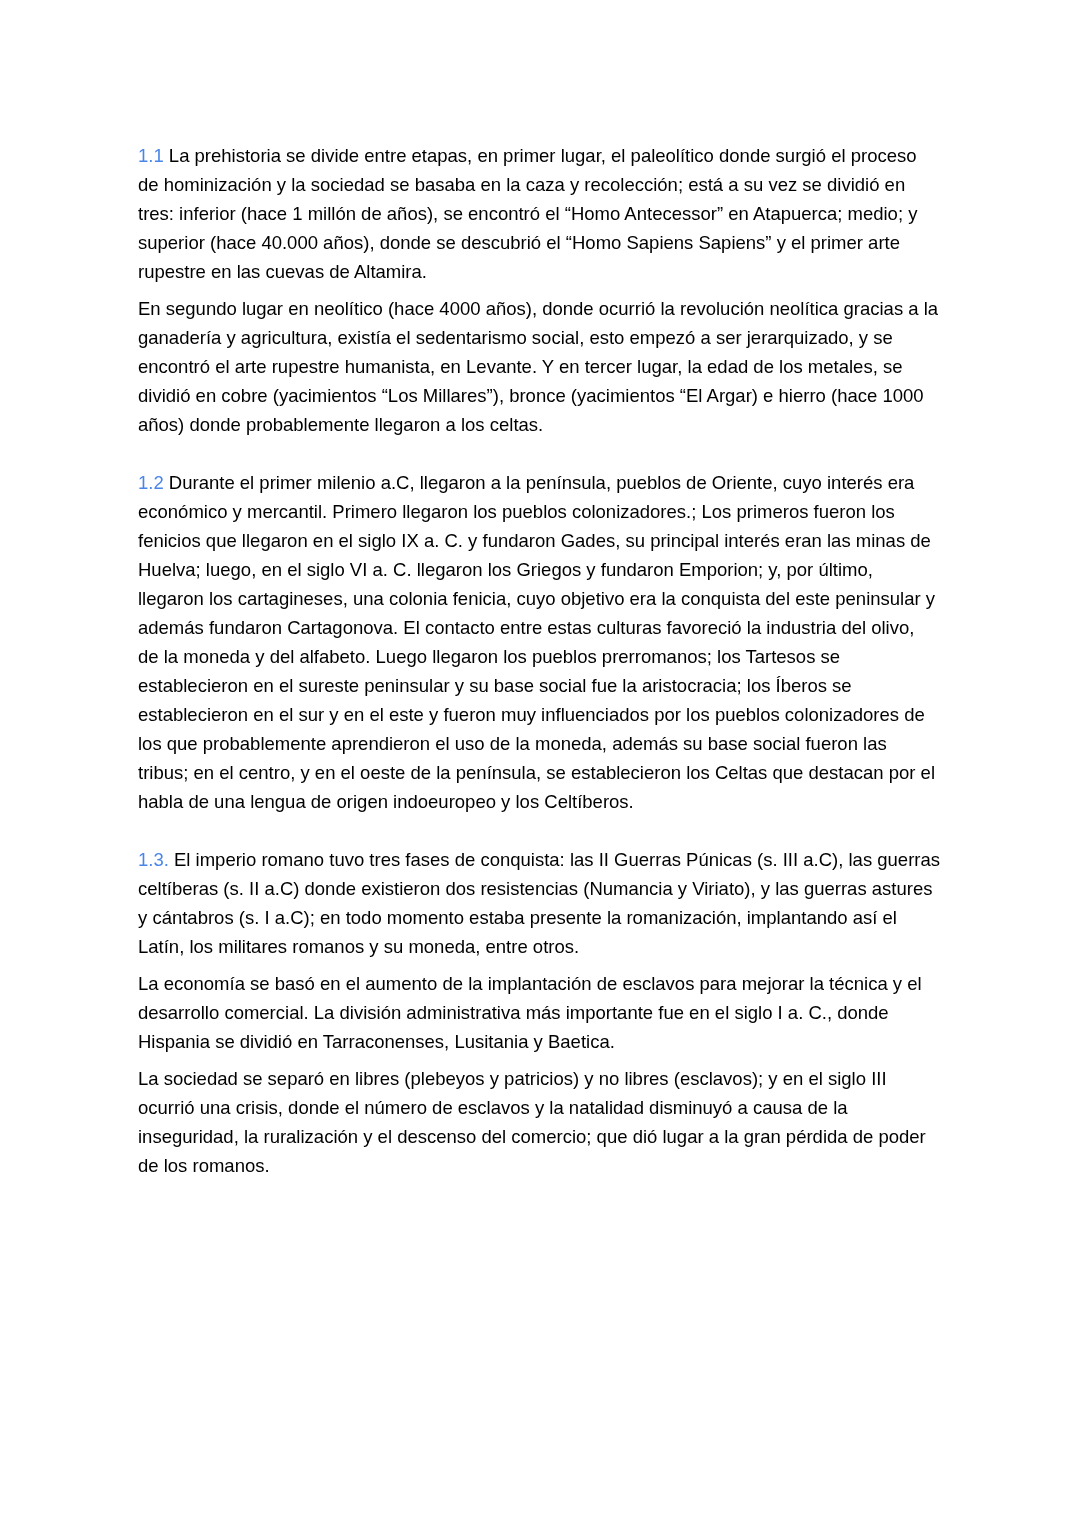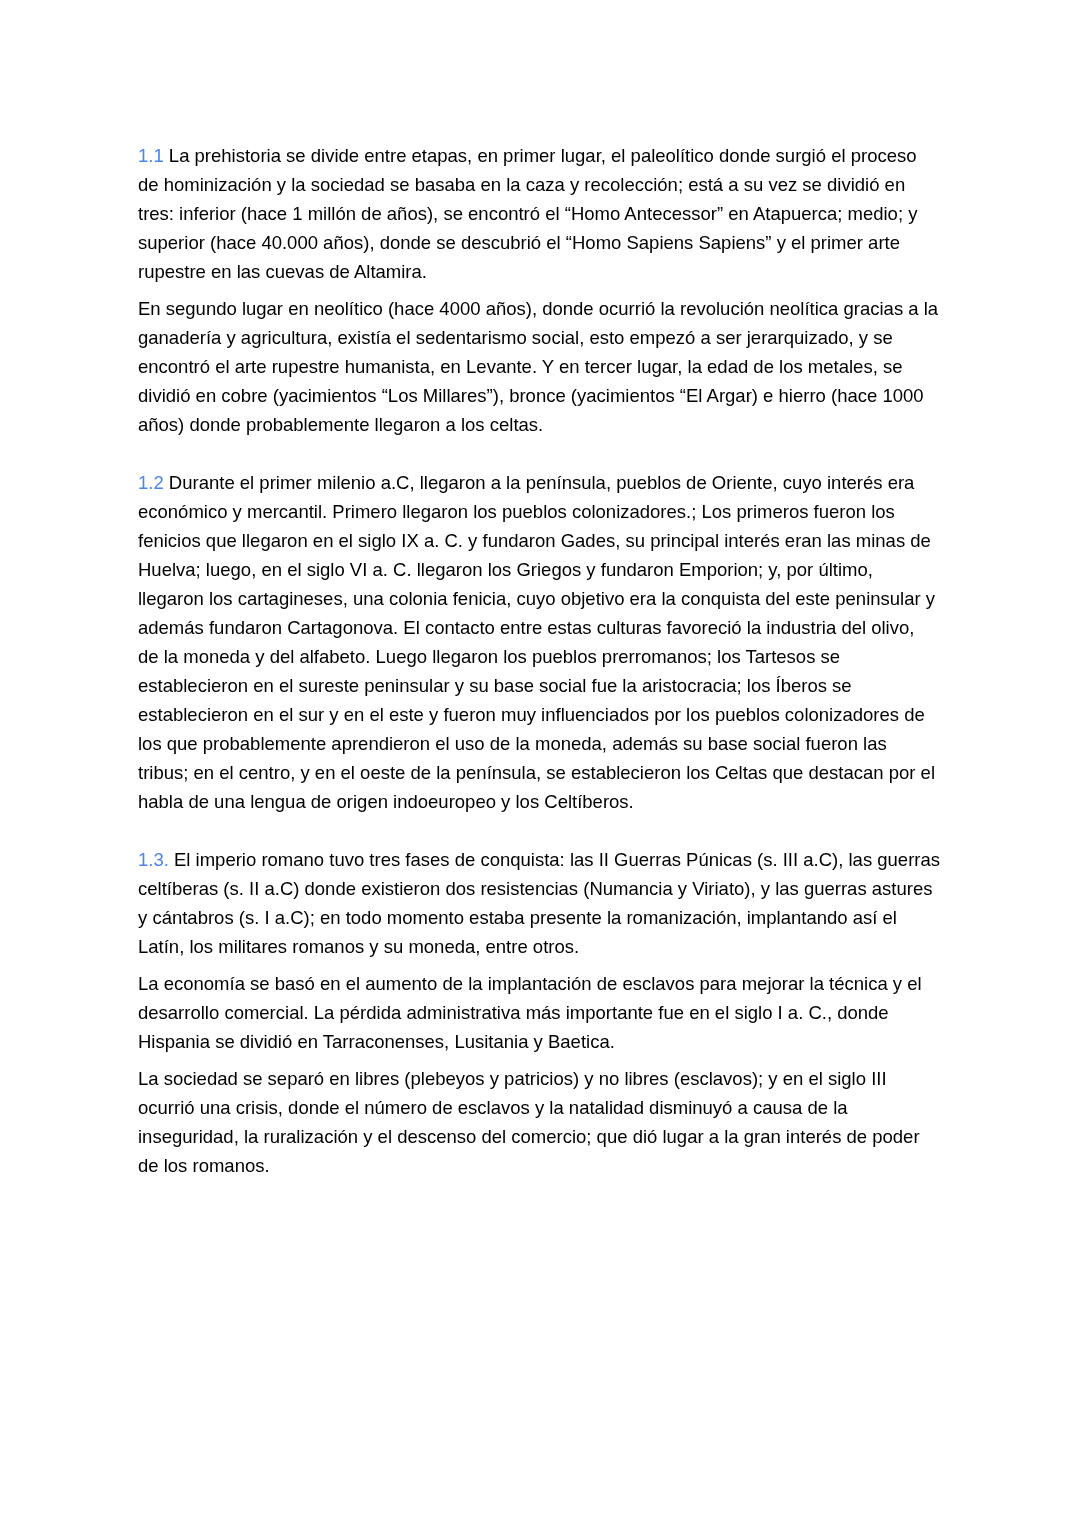--- a/index.html
+++ b/index.html
@@ -40,17 +40,17 @@
     <p><span class="sec-num">1.1</span> <span>La prehistoria se divide entre etapas, en primer lugar, el paleolítico donde surgió el proceso de hominización y la sociedad se basaba en la caza y recolección; está a su vez se dividió en tres: inferior (hace 1 millón de años), se encontró el “Homo Antecessor” en Atapuerca; medio; y superior (hace 40.000 años), donde se descubrió el “Homo Sapiens Sapiens” y el primer arte rupestre en las cuevas de Altamira.</span></p>
     <p>En segundo lugar en neolítico (hace 4000 años), donde ocurrió la revolución neolítica gracias a la ganadería y agricultura, existía el sedentarismo social, esto empezó a ser jerarquizado, y se encontró el arte rupestre humanista, en Levante. Y en tercer lugar, la edad de los metales, se dividió en cobre (yacimientos “Los Millares”), bronce (yacimientos “El Argar) e hierro (hace 1000 años) donde probablemente llegaron a los celtas.</p>
   </section>
 
   <section class="doc-section">
     <p><span class="sec-num">1.2</span> <span>Durante el primer milenio a.C, llegaron a la península, pueblos de Oriente, cuyo interés era económico y mercantil. Primero llegaron los pueblos colonizadores.; Los primeros fueron los fenicios que llegaron en el siglo IX a. C. y fundaron Gades, su principal interés eran las minas de Huelva; luego, en el siglo VI a. C. llegaron los Griegos y fundaron Emporion; y, por último, llegaron los cartagineses, una colonia fenicia, cuyo objetivo era la conquista del este peninsular y además fundaron Cartagonova. El contacto entre estas culturas favoreció la industria del olivo, de la moneda y del alfabeto. Luego llegaron los pueblos prerromanos; los Tartesos se establecieron en el sureste peninsular y su base social fue la aristocracia; los Íberos se establecieron en el sur y en el este y fueron muy influenciados por los pueblos colonizadores de los que probablemente aprendieron el uso de la moneda, además su base social fueron las tribus; en el centro, y en el oeste de la península, se establecieron los Celtas que destacan por el habla de una lengua de origen indoeuropeo y los Celtíberos.</span></p>
   </section>
 
   <section class="doc-section">
     <p><span class="sec-num">1.3.</span> <span>El imperio romano tuvo tres fases de conquista: las II Guerras Púnicas (s. III a.C), las guerras celtíberas (s. II a.C) donde existieron dos resistencias (Numancia y Viriato), y las guerras astures y cántabros (s. I a.C); en todo momento estaba presente la romanización, implantando así el Latín, los militares romanos y su moneda, entre otros.</span></p>
-    <p>La economía se basó en el aumento de la implantación de esclavos para mejorar la técnica y el desarrollo comercial. La pérdida administrativa más importante fue en el siglo I a. C., donde Hispania se dividió en Tarraconenses, Lusitania y Baetica.</p>
-    <p>La sociedad se separó en libres (plebeyos y patricios) y no libres (esclavos); y en el siglo III ocurrió una crisis, donde el número de esclavos y la natalidad disminuyó a causa de la inseguridad, la ruralización y el descenso del comercio; que dió lugar a la gran interés de poder de los romanos.</p>
+    <p>La economía se basó en el aumento de la implantación de esclavos para mejorar la técnica y el desarrollo comercial. La división administrativa más importante fue en el siglo I a. C., donde Hispania se dividió en Tarraconenses, Lusitania y Baetica.</p>
+    <p>La sociedad se separó en libres (plebeyos y patricios) y no libres (esclavos); y en el siglo III ocurrió una crisis, donde el número de esclavos y la natalidad disminuyó a causa de la inseguridad, la ruralización y el descenso del comercio; que dió lugar a la gran pérdida de poder de los romanos.</p>
   </section>
 
 </div>
 
 </body></html>

